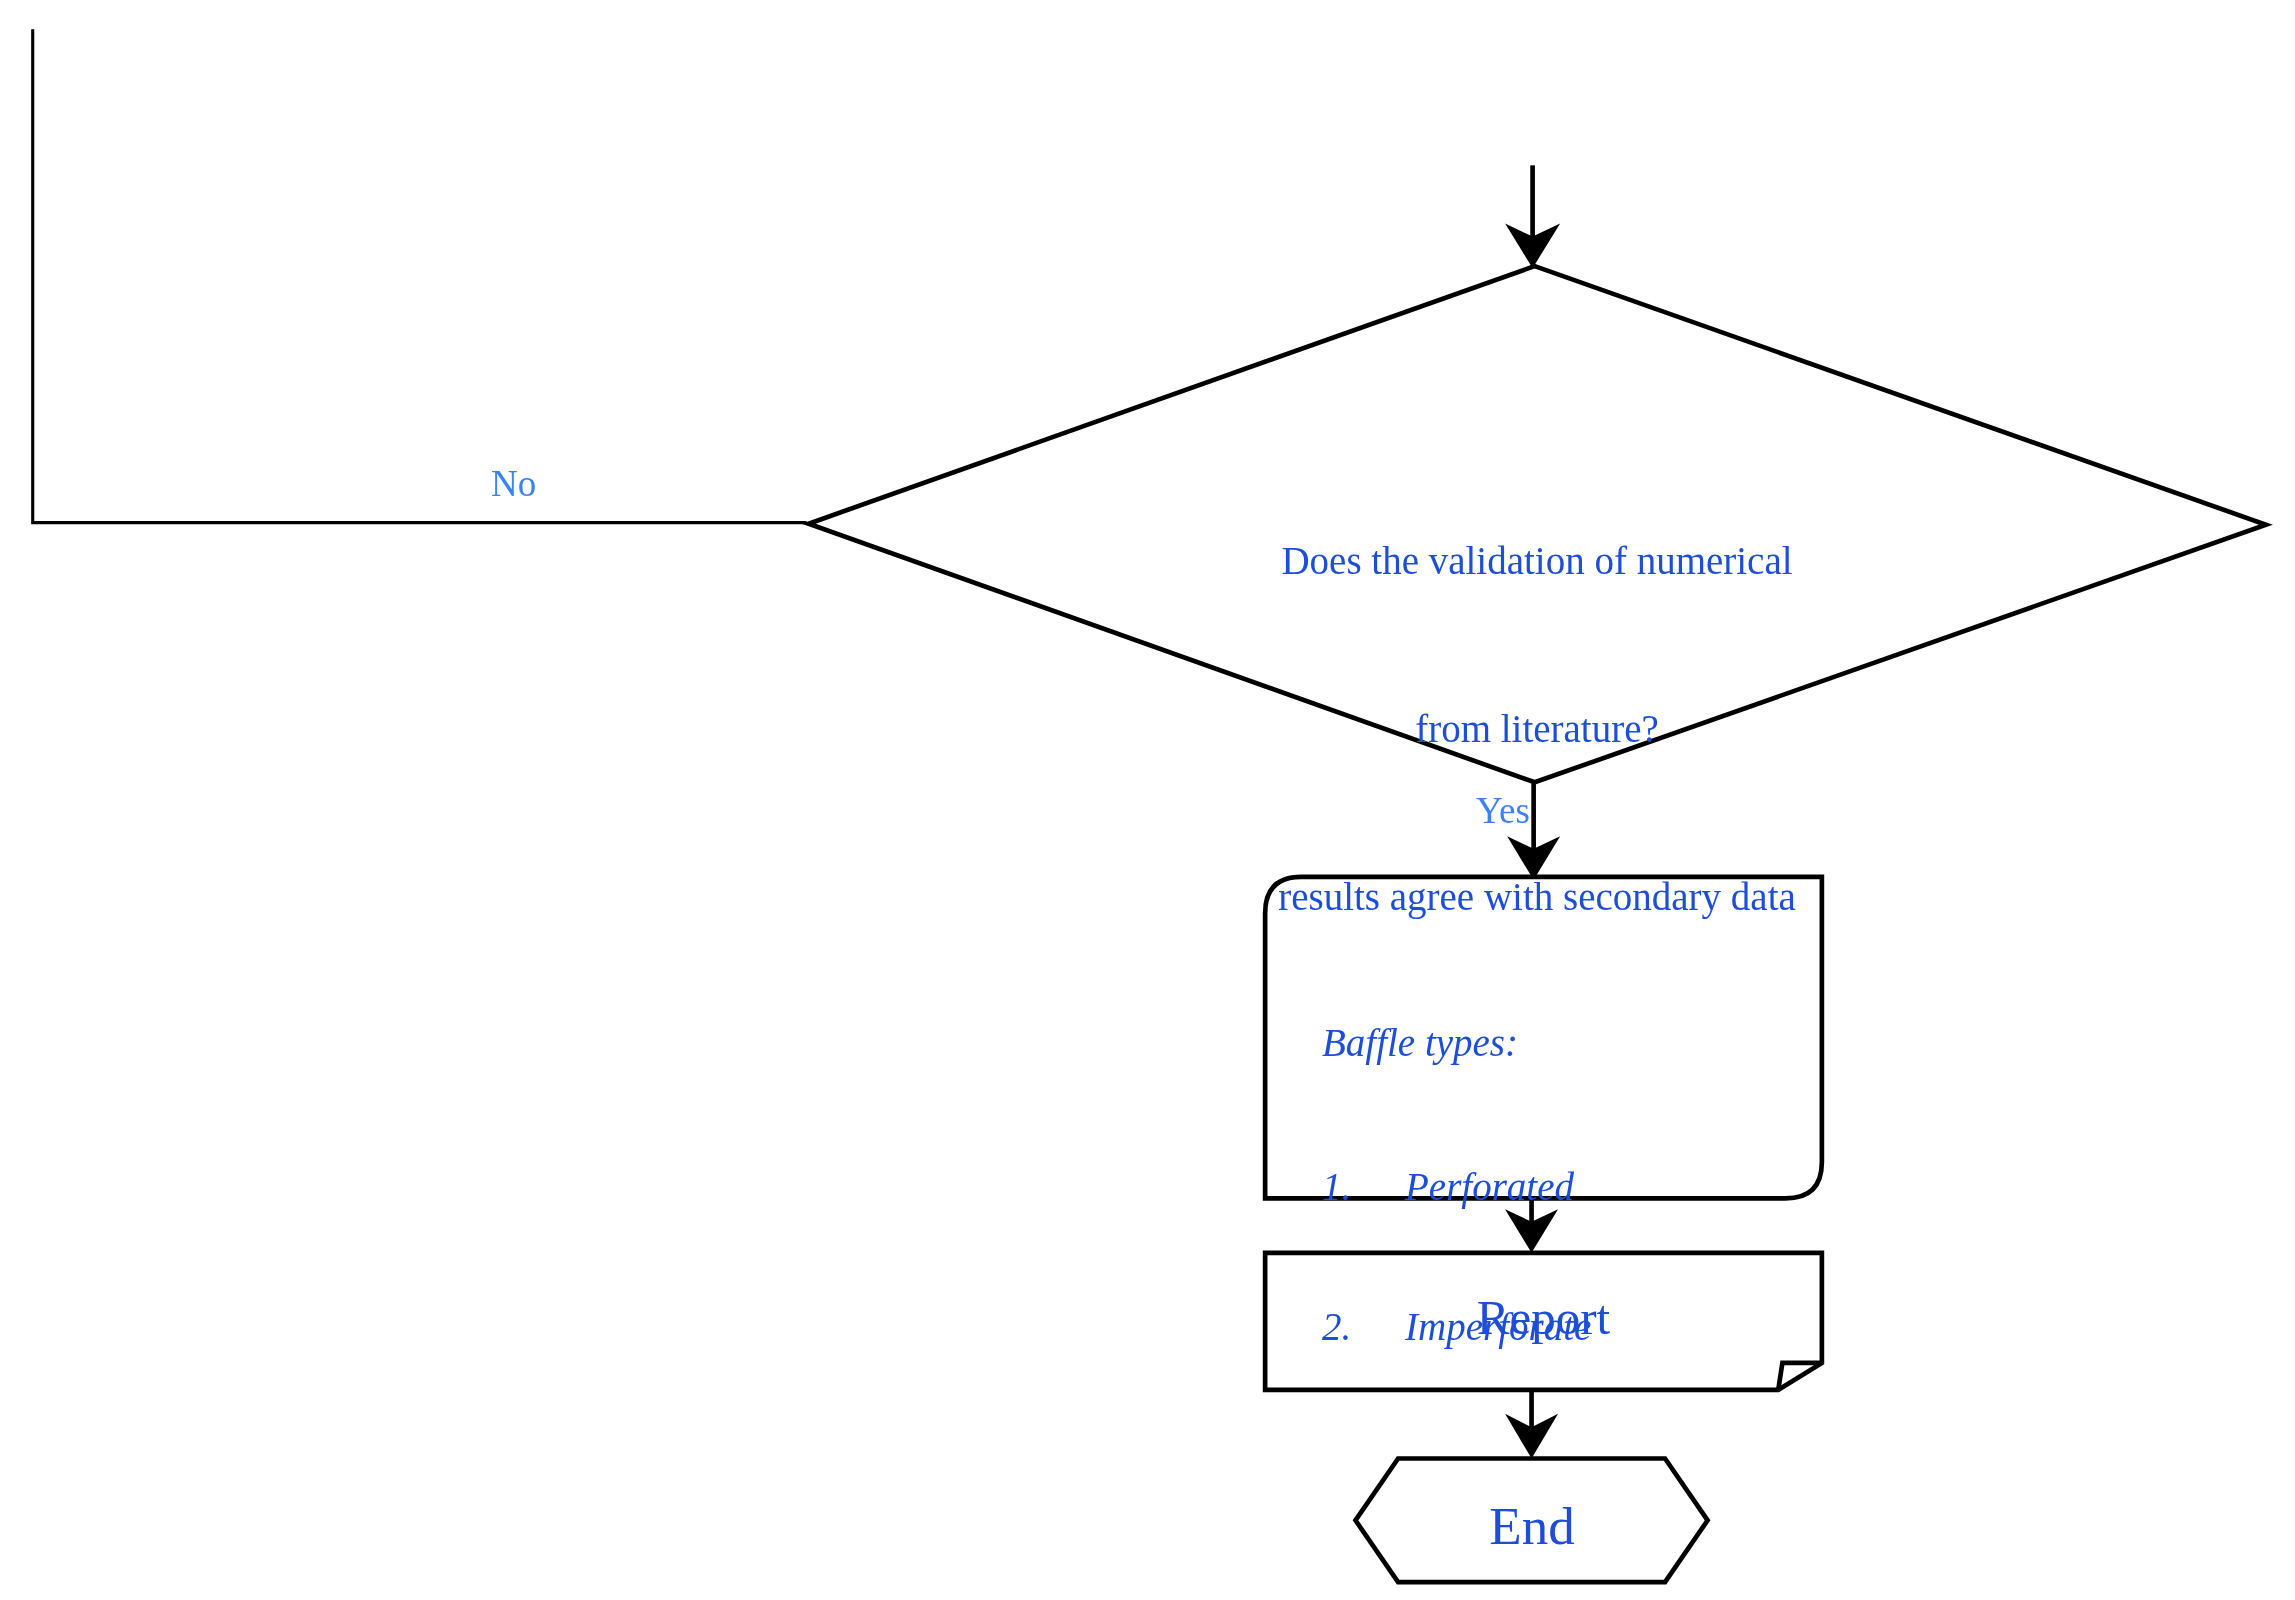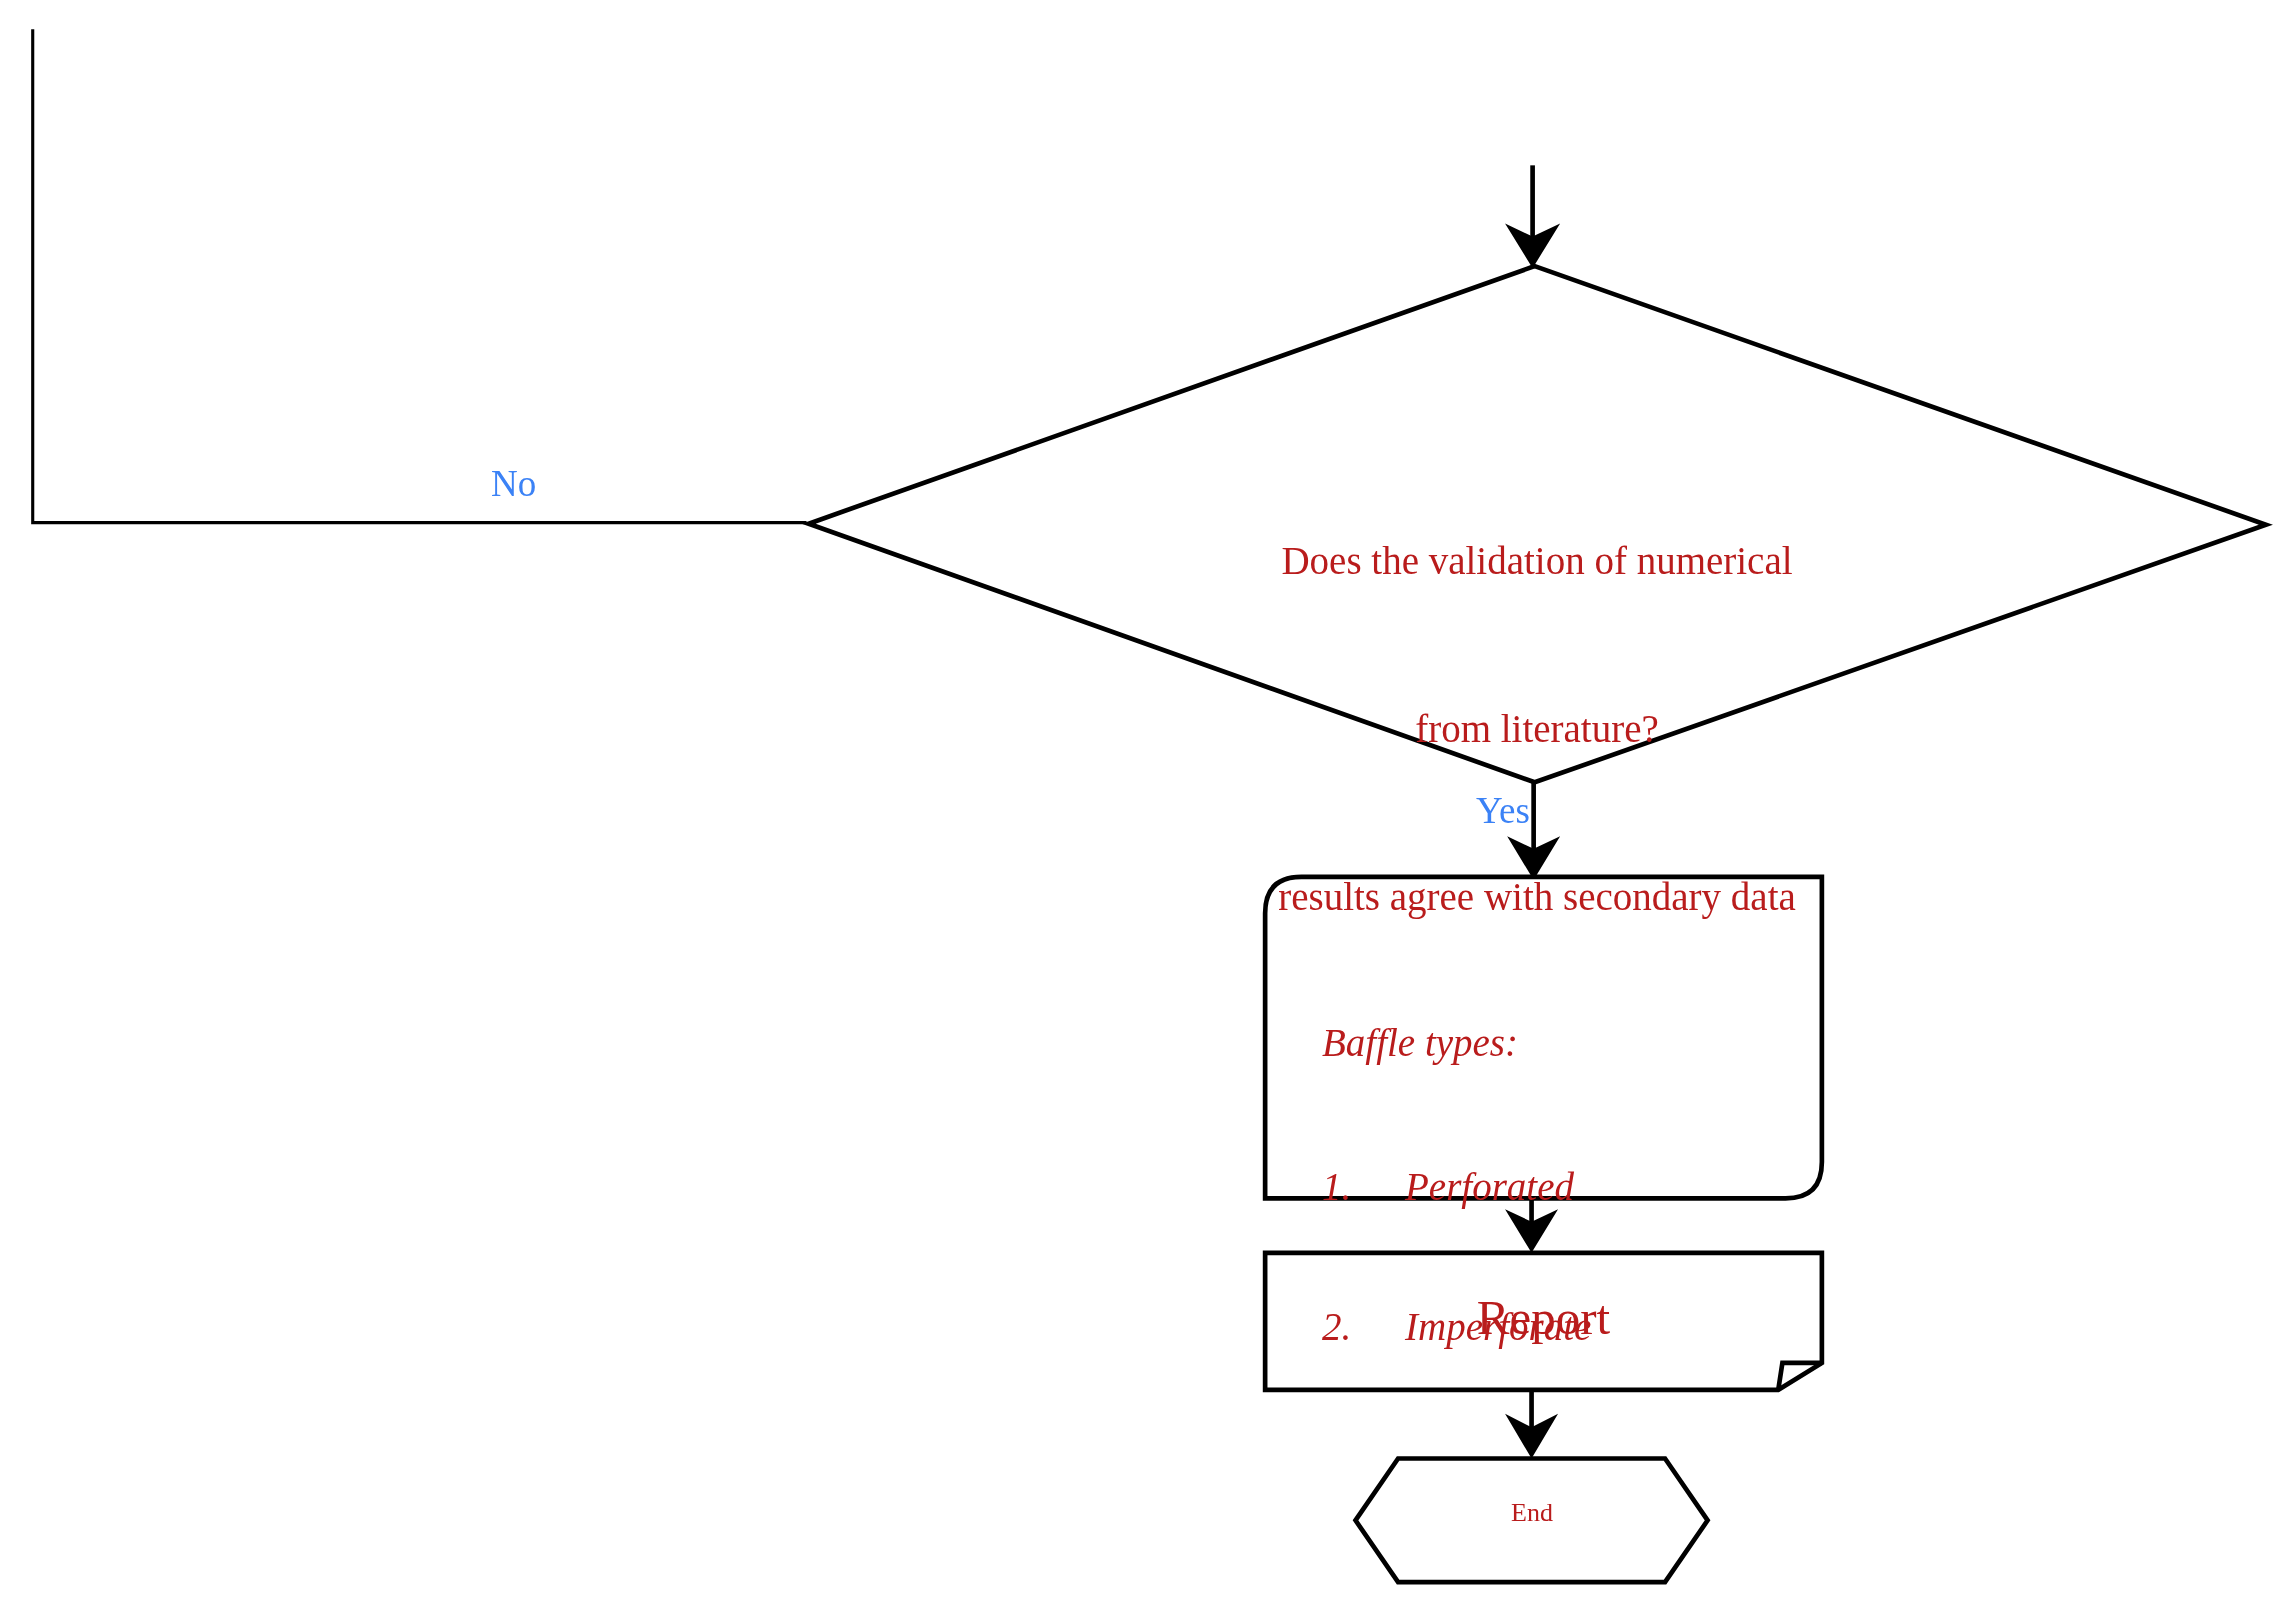--- a/index.html
+++ b/index.html
@@ -54,21 +54,21 @@
   }
   .foldline {
     fill: none;
     stroke: #000000;
     stroke-width: 9;
     stroke-linecap: butt;
     stroke-linejoin: miter;
   }
   .node-text {
     position: absolute;
-    color: #b91c1c;
+    color: #1d4ed8;
     white-space: pre;
     line-height: 1.0;
   }
   .diamond-text {
     left: 1171px;
     top: 421px;
     width: 732px;
     text-align: center;
     font-size: 39px;
     line-height: 56px;
@@ -98,21 +98,21 @@
     top: 1293px;
     width: 557px;
     text-align: center;
     font-size: 49px;
   }
   .end-text {
     left: 1355px;
     top: 1500px;
     width: 354px;
     text-align: center;
-    font-size: 26px;
+    font-size: 53px;
   }
   .edge-label {
     position: absolute;
     font-size: 37px;
     color: #3b82f6;
     white-space: pre;
   }
   .label-no {
     left: 491px;
     top: 462px;

